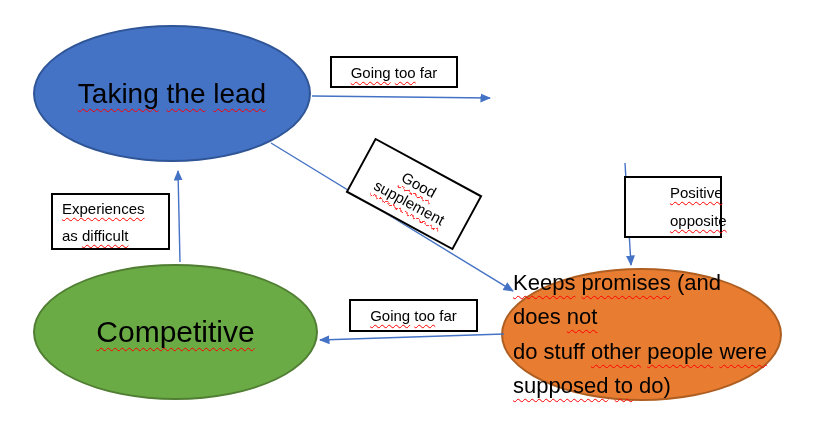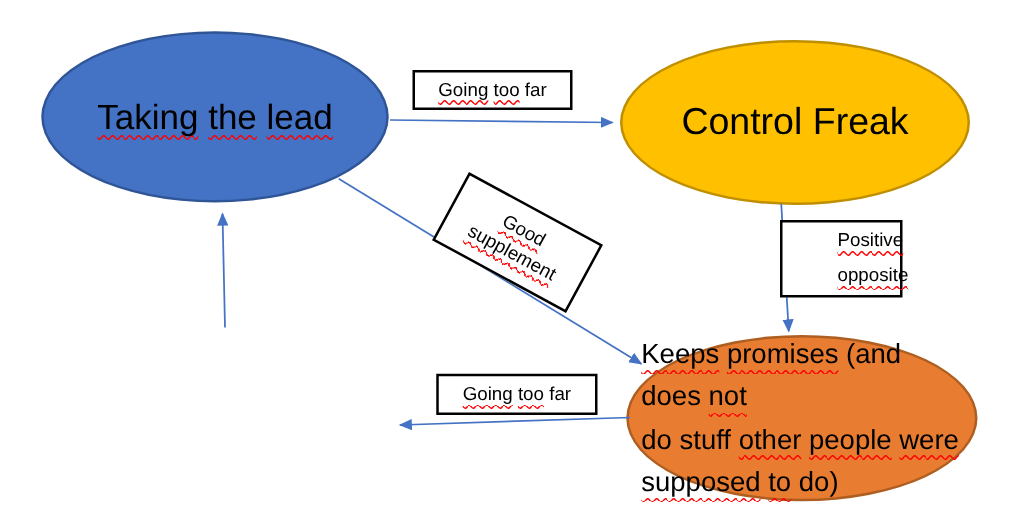--- a/index.html
+++ b/index.html
@@ -84,24 +84,24 @@
 </style>
 </head>
 <body>
 
 <div id="canvas">
 
   <div class="node node-blue">
     <span class="node-label"><span class="sq">Taking</span> <span class="sq">the</span> <span class="sq">lead</span></span>
   </div>
 
-  <div class="node node-gold">
-    <span class="node-label"><span>Control</span> <span>Freak</span></span>
+
+  <div class="node node-green">
+    <span class="node-label"><span class="sq">Competitive</span></span>
   </div>
-
 
   <div class="node node-orange">
     <span class="node-label"><span class="sq">Keeps</span> <span class="sq">promises</span> <span>(and</span> <span>does</span> <span class="sq">not</span>
 <span>do</span> <span>stuff</span> <span class="sq">other</span> <span class="sq">people</span> <span class="sq">were</span>
 <span class="sq">supposed</span> <span class="sq">to</span> <span>do)</span></span>
   </div>
 
   <svg class="connectors" width="828" height="423" viewBox="0 0 828 423">
     <defs>
       <marker id="ah" markerWidth="11" markerHeight="10" refX="9.5" refY="4.5" orient="auto" markerUnits="userSpaceOnUse">
@@ -126,14 +126,18 @@
 
   <div class="edge-label lbl-positive lbl-left">
     <span><span class="sq">Positive</span>
 <span class="sq">opposite</span></span>
   </div>
 
   <div class="edge-label lbl-going-bottom lbl-center">
     <span><span class="sq">Going</span> <span class="sq">too</span> <span>far</span></span>
   </div>
 
+  <div class="edge-label lbl-experiences lbl-left">
+    <span><span class="sq">Experiences</span>
+<span>as</span> <span class="sq">difficult</span></span>
+  </div>
 
 </div>
 
 </body></html>

